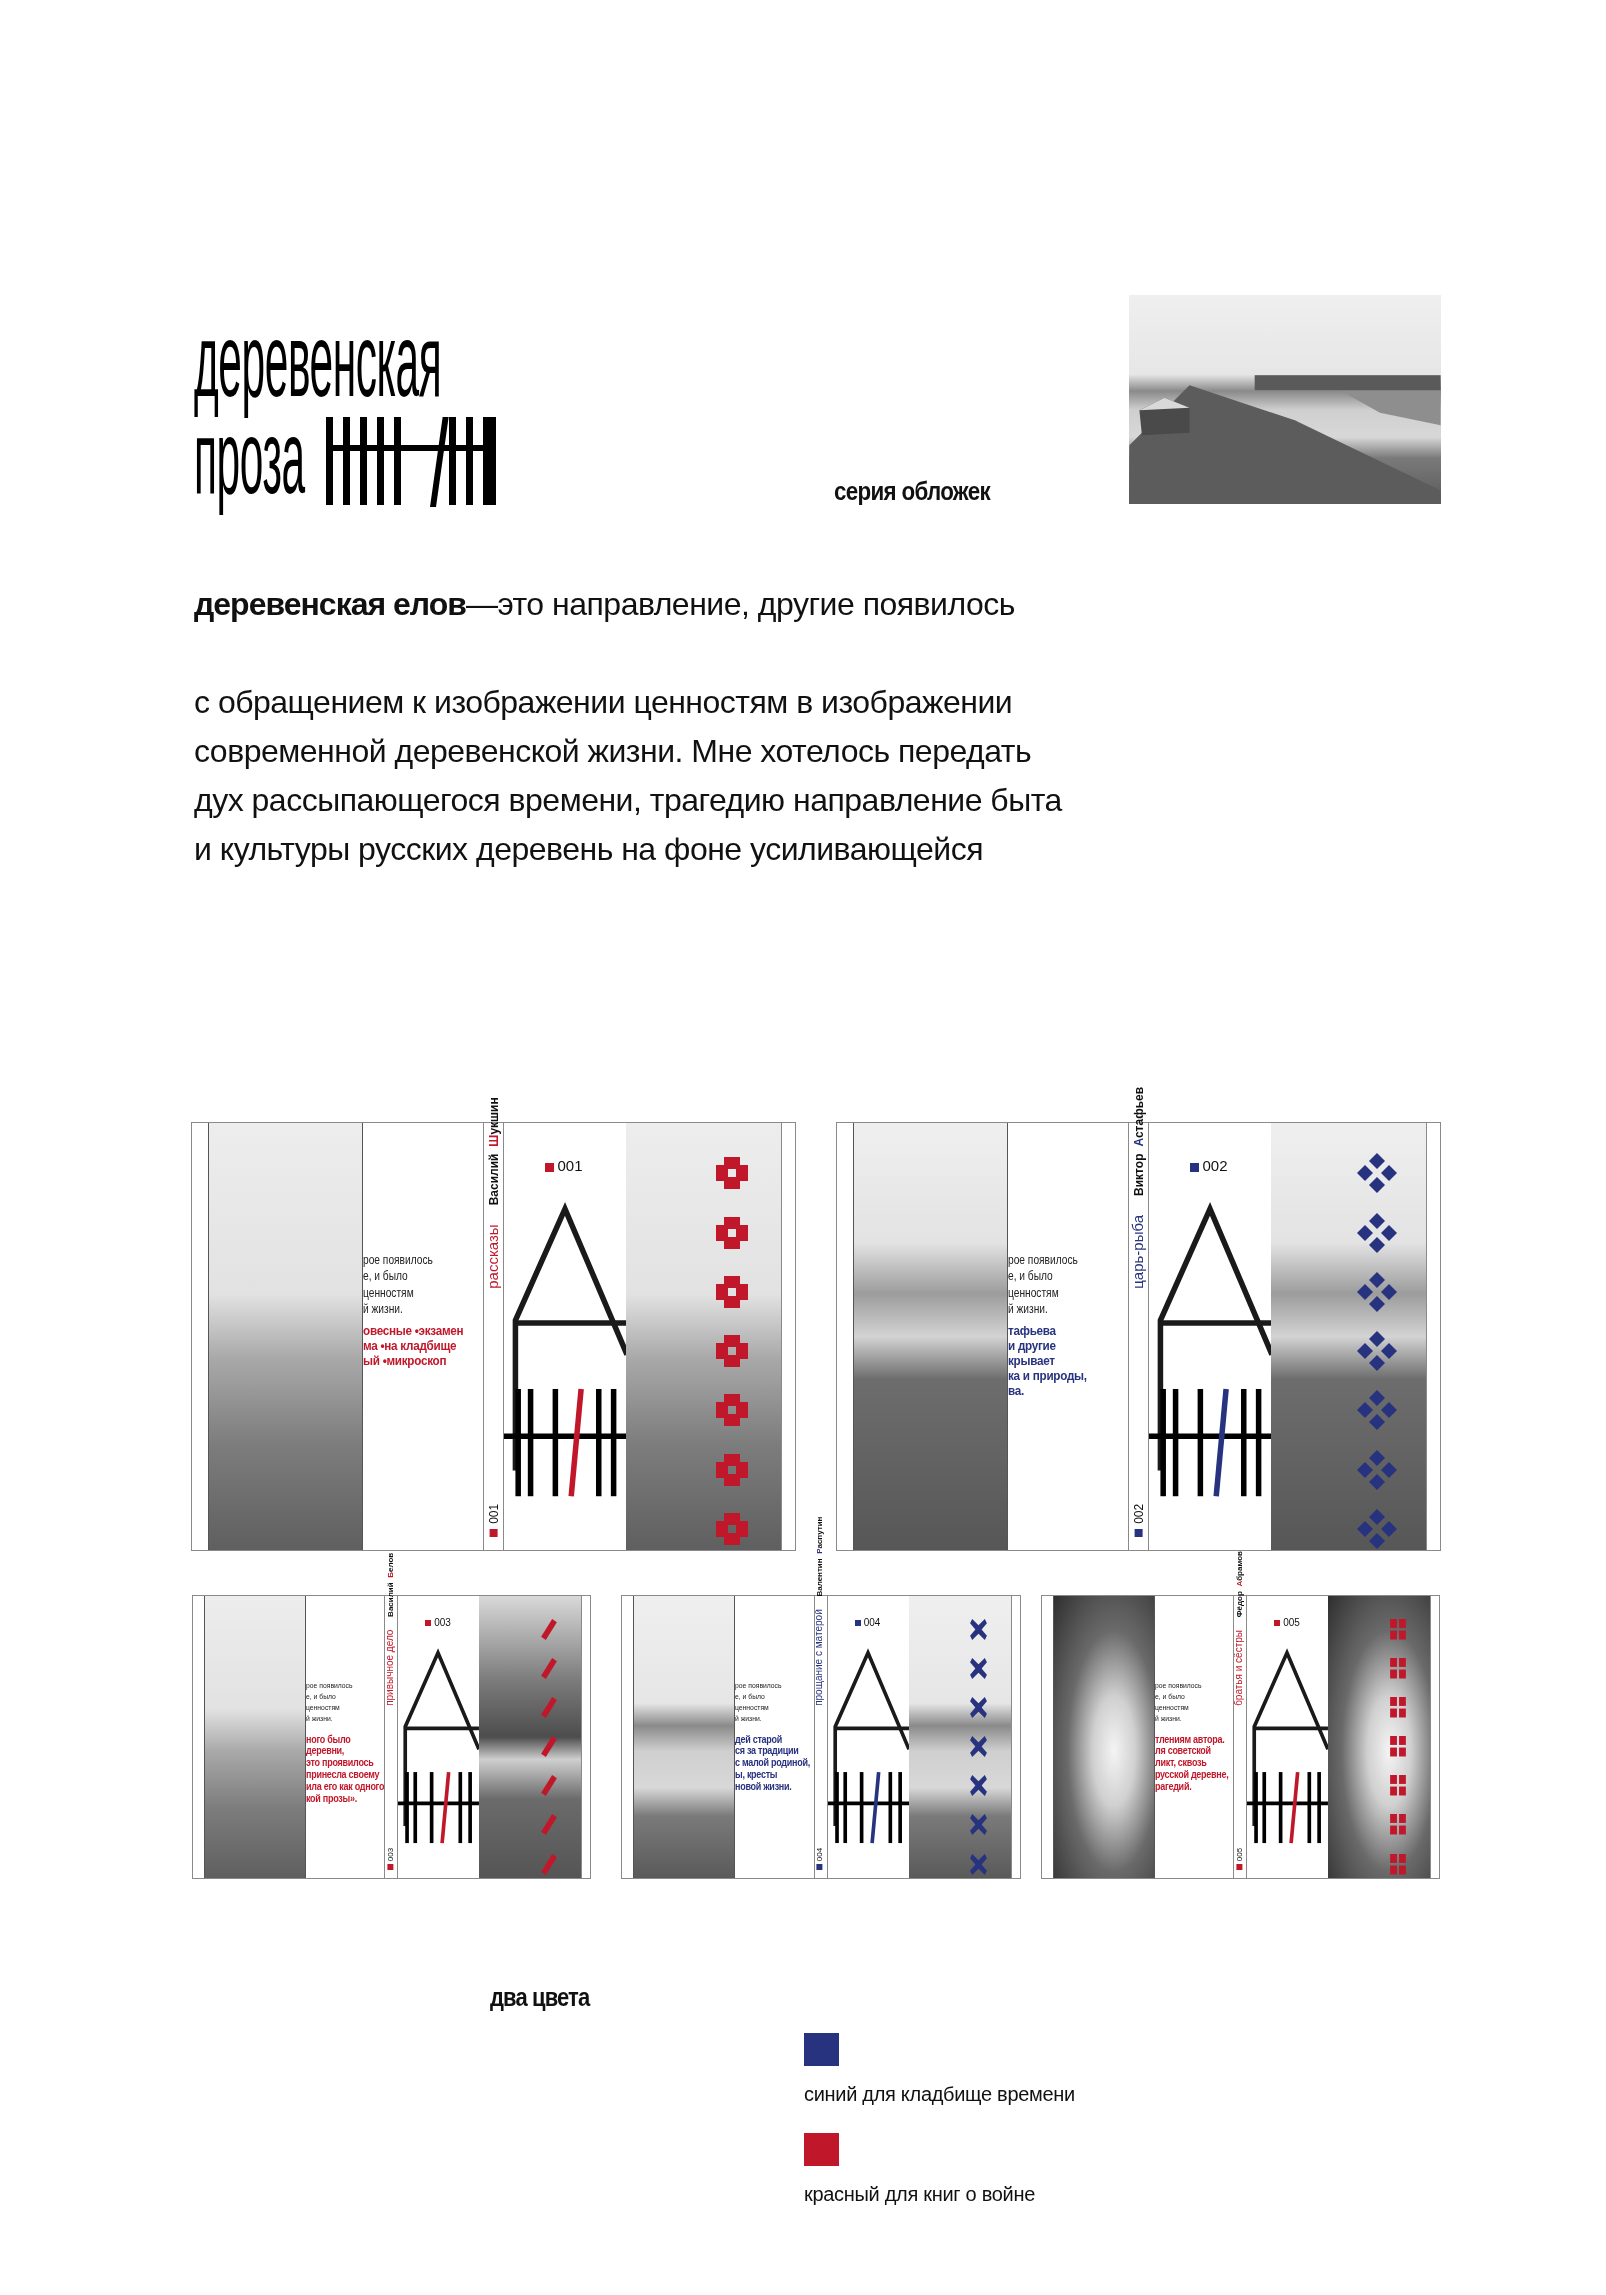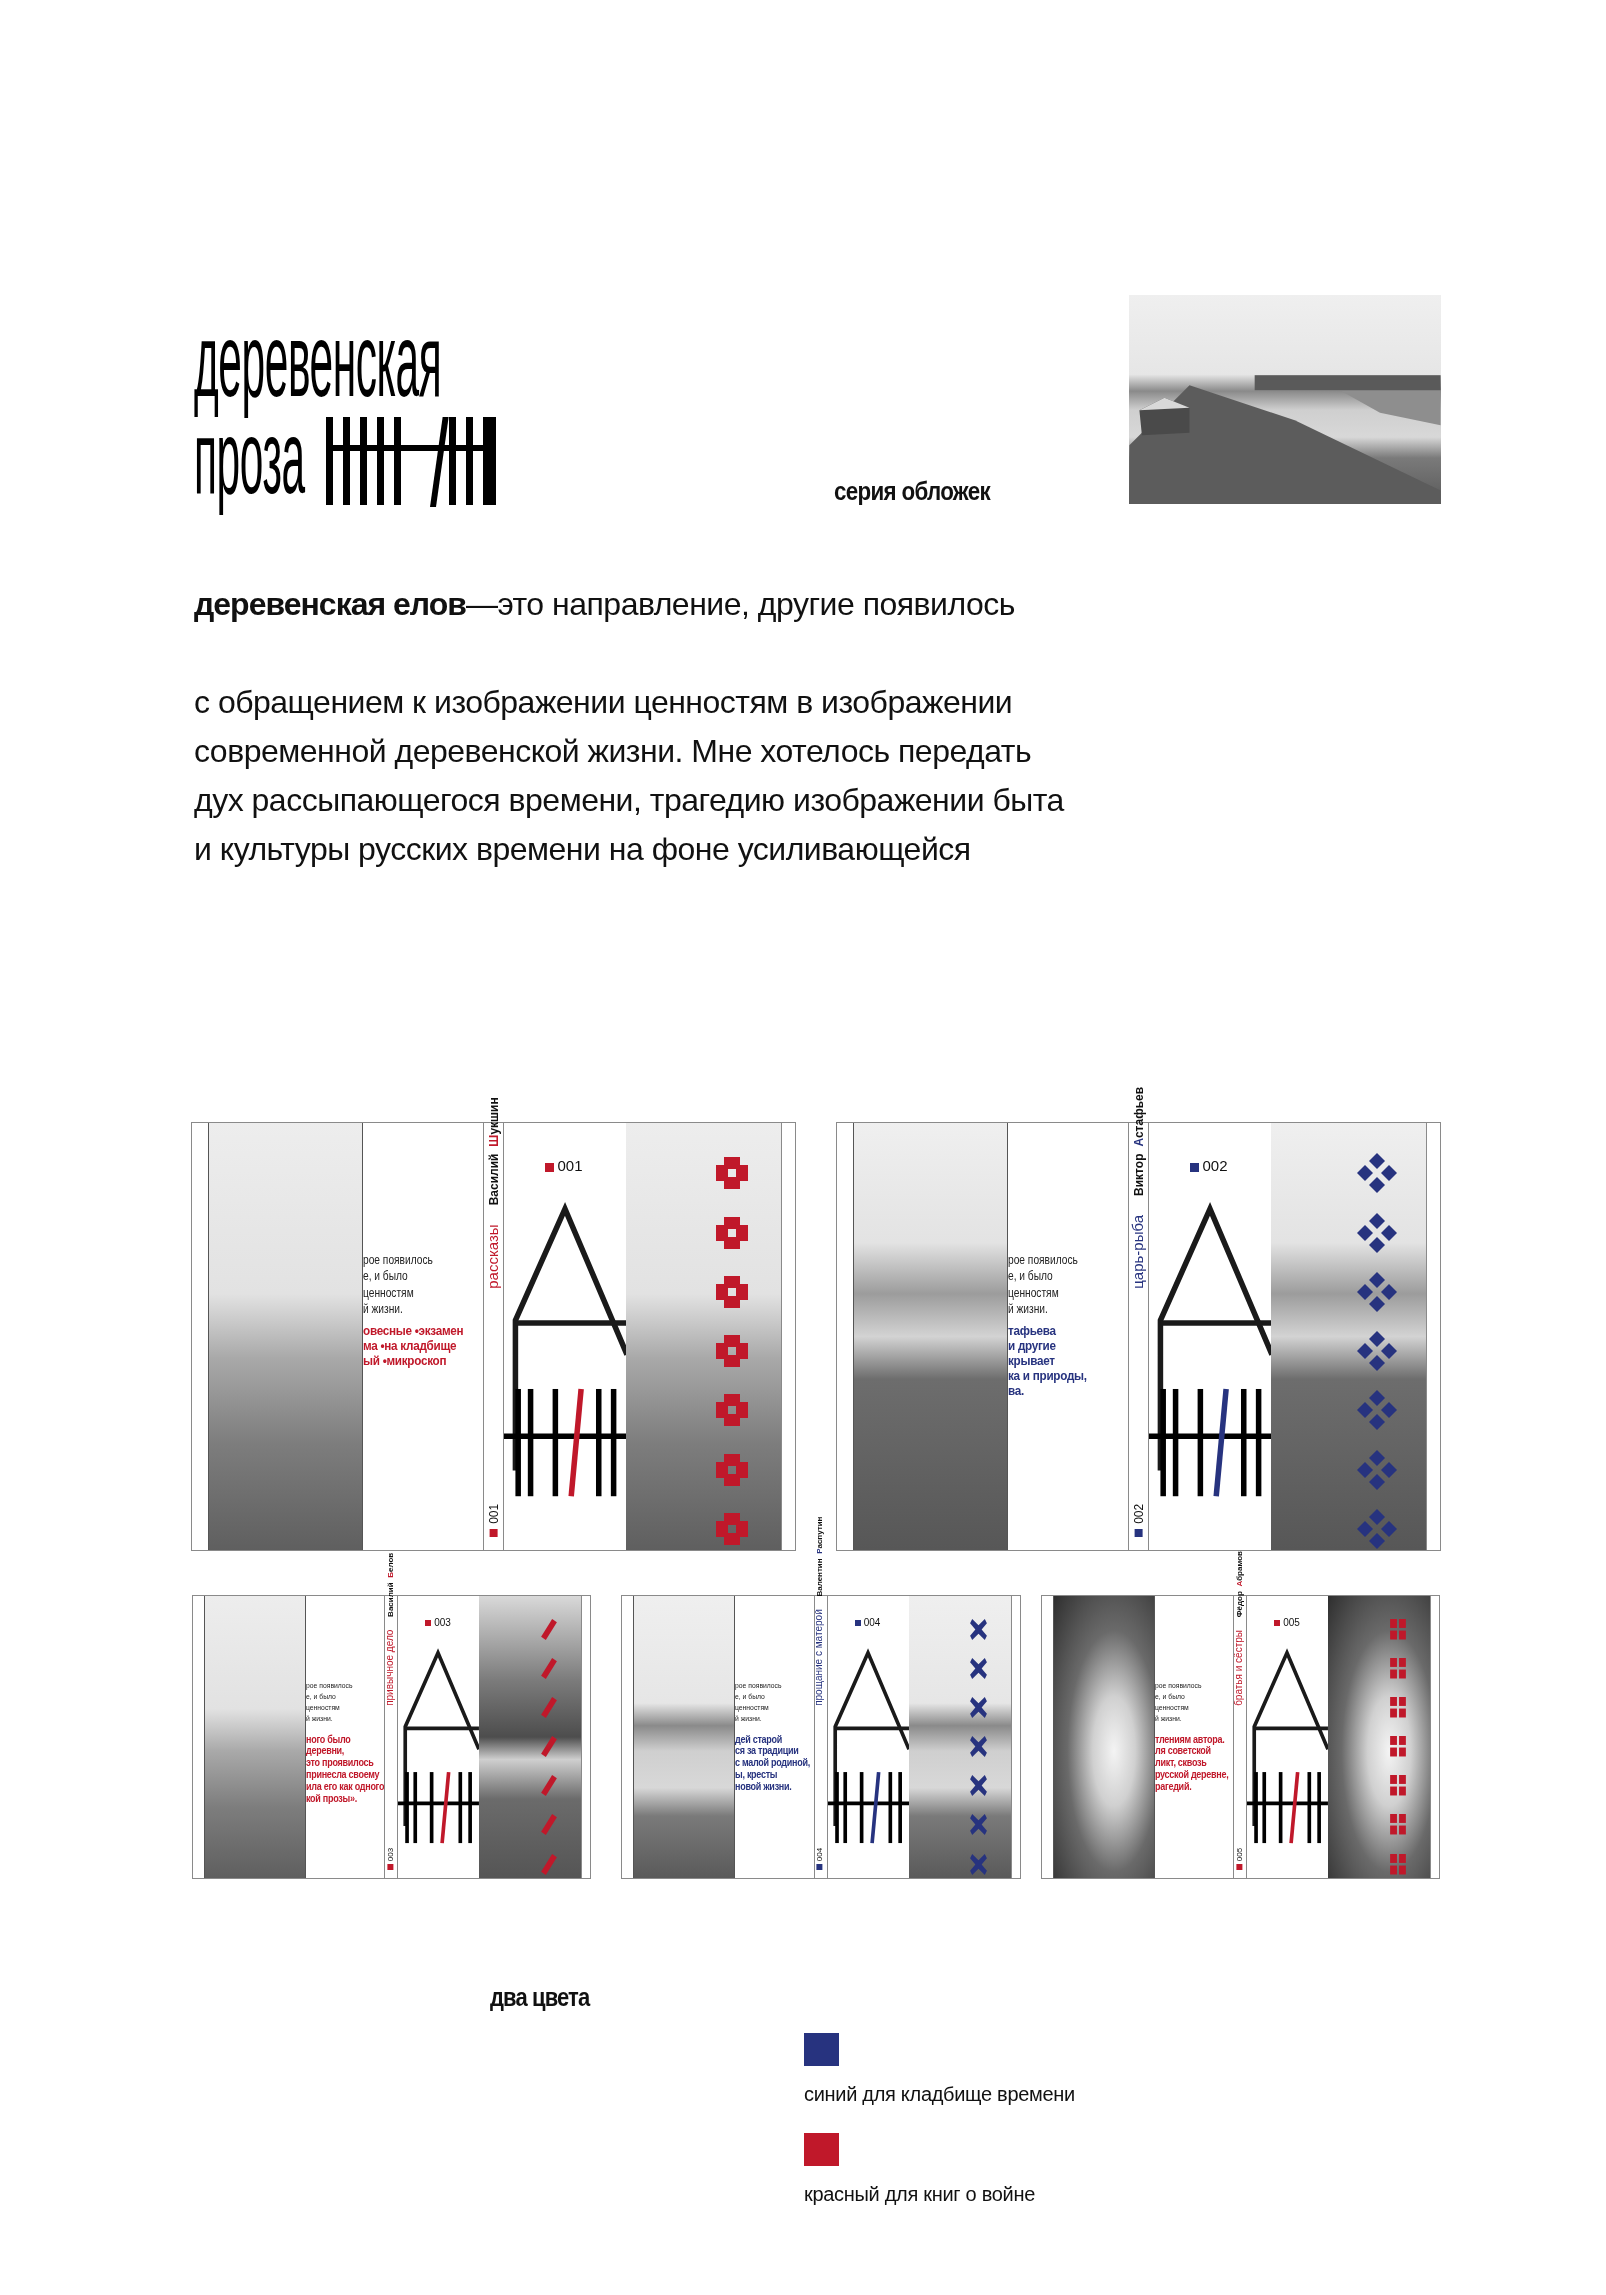--- a/index.html
+++ b/index.html
@@ -82,22 +82,22 @@
     <polygon points="20,230 70,205 120,225" fill="#d9d9d9"></polygon>
     <rect x="250" y="160" width="371" height="30" fill="#5a5a5a"></rect>
   </svg>
 </div>
 
 <p class="abs para" style="margin:0">
   <b>деревенская елов</b><span>—это направление, другие появилось</span><br>
   <br>
   <span>с обращением к изображении ценностям в изображении</span><br>
   <span>современной деревенской жизни. Мне хотелось передать</span><br>
-  <span>дух рассыпающегося времени, трагедию изображении быта</span><br>
-  <span>и культуры русских времени на фоне усиливающейся</span><br>
+  <span>дух рассыпающегося времени, трагедию направление быта</span><br>
+  <span>и культуры русских деревень на фоне усиливающейся</span><br>
 </p>
 
 <div id="books">
     <div class="book" style="left: 191px; top: 1122px; width: 605px; height: 429px;">
       <div class="seg back-photo photo"></div>
       <div class="seg back-text">
         <div class="back-grey" style="left:0;top:130px;font-size:12px;transform:scaleX(0.85)">рое появилось</div>
         <div class="back-grey" style="left:0;top:146px;font-size:12px;transform:scaleX(0.85)">е, и было</div>
         <div class="back-grey" style="left:0;top:163px;font-size:12px;transform:scaleX(0.85)">ценностям</div>
         <div class="back-grey" style="left:0;top:179px;font-size:12px;transform:scaleX(0.85)">й жизни.</div>

